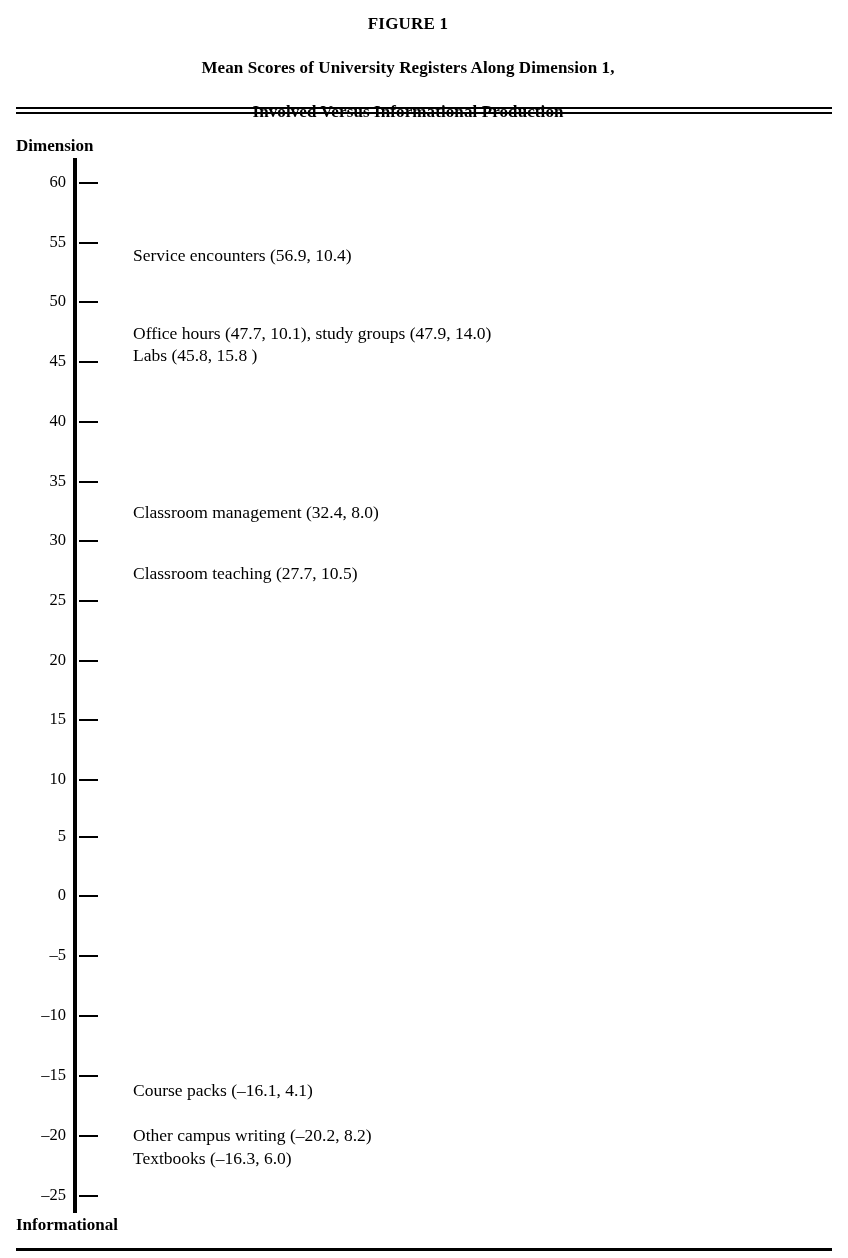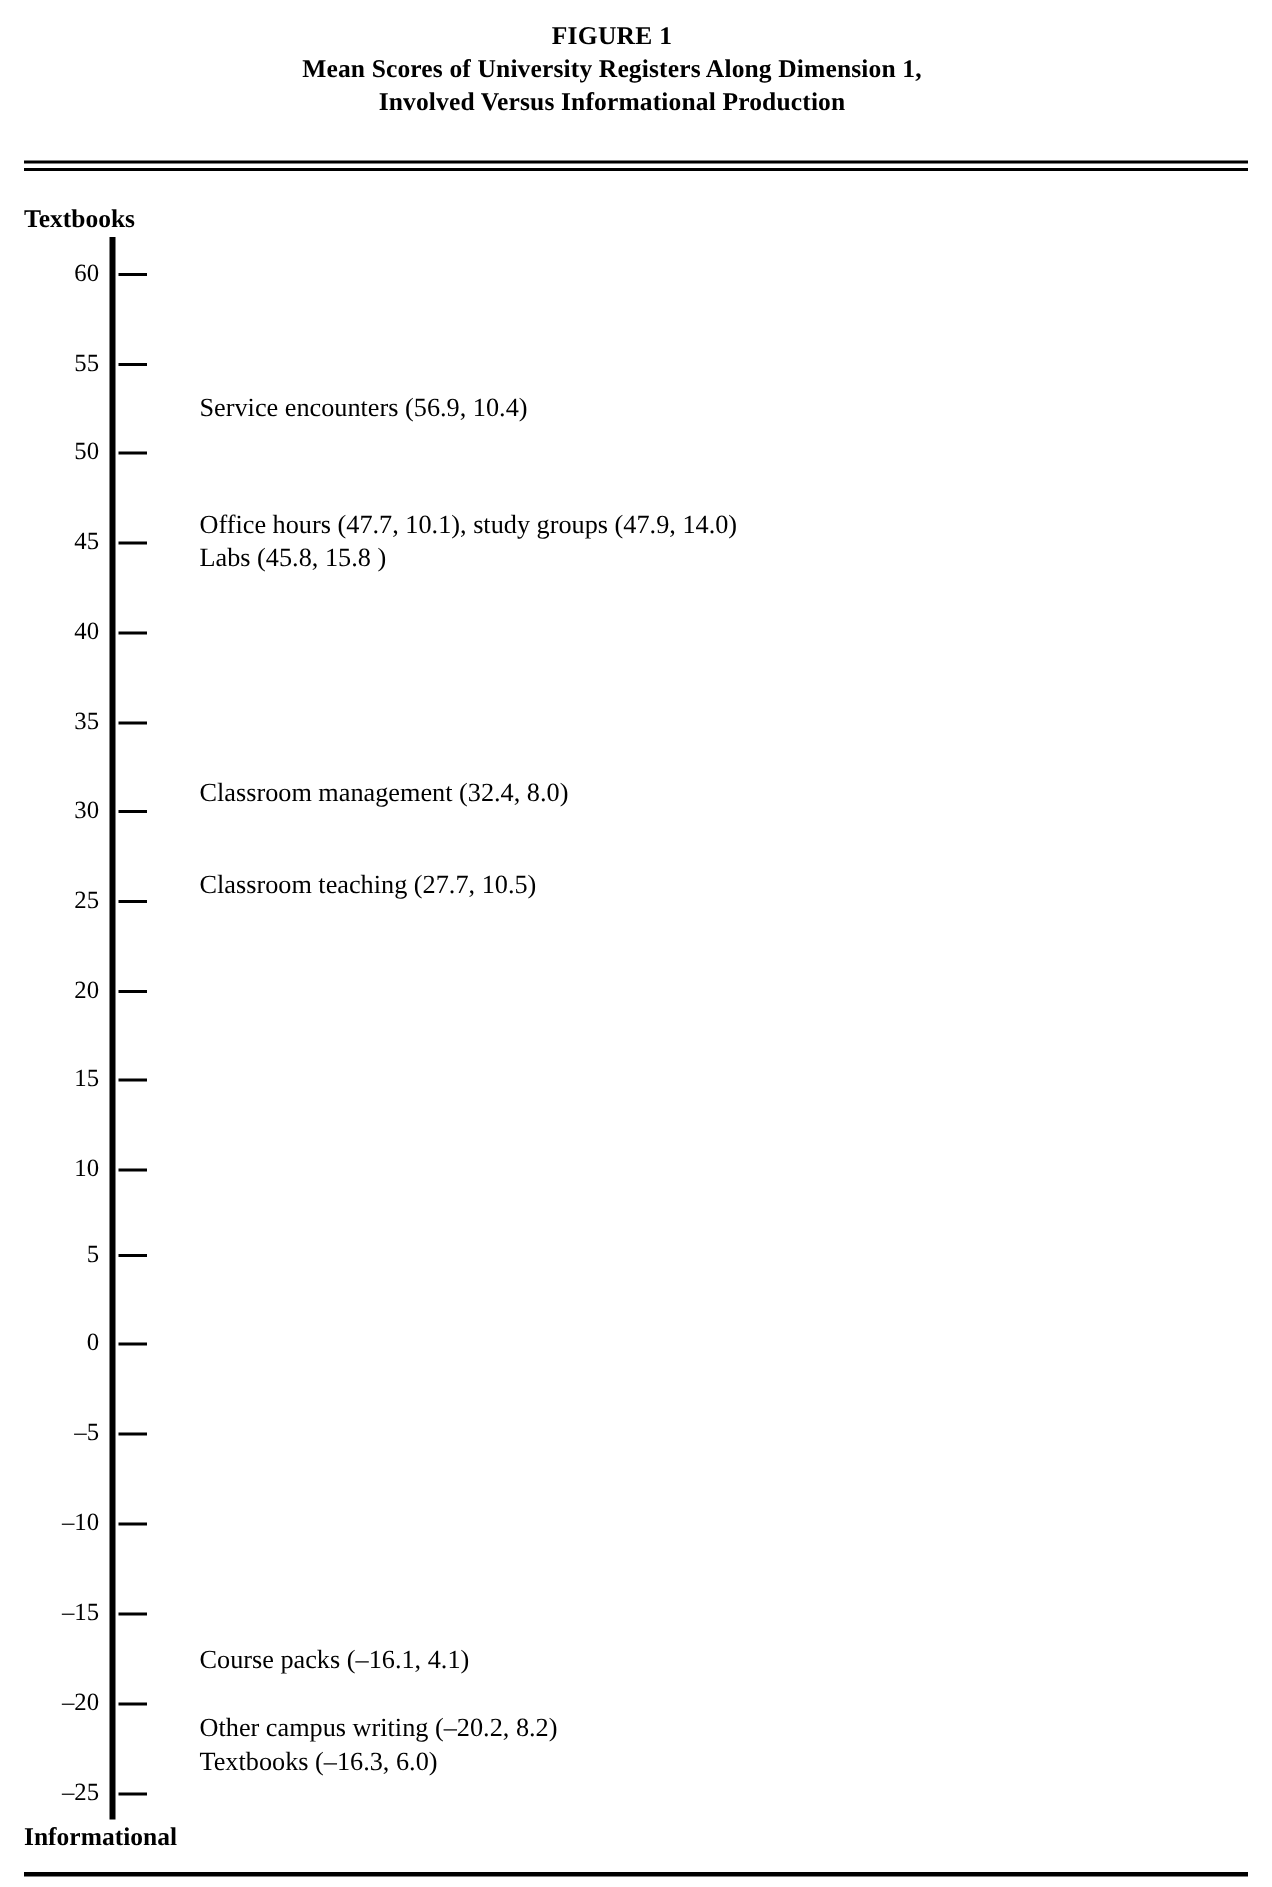--- a/index.html
+++ b/index.html
@@ -28,21 +28,21 @@
     font-family: "Liberation Serif", serif;
     font-weight: bold;
     font-size: 17px;
     letter-spacing: 0.2px;
     margin-top: 14px;
   }
   #figure-header .fig-title-line {
     font-family: "Liberation Serif", serif;
     font-weight: bold;
     font-size: 17px;
-    margin-top: 2px;
+    margin-top: 24px;
     letter-spacing: 0.1px;
   }
 
   
   .rule-double {
     position: absolute;
     left: 16px;
     width: 816px;
     height: 7px;
     border-top: 2px solid #000;
@@ -100,35 +100,34 @@
     white-space: nowrap;
   }
 
   
   .point-label {
     position: absolute;
     left: 133px;
     font-family: "Liberation Serif", serif;
     font-size: 17.5px;
     white-space: nowrap;
-    margin-top: 16px;
   }
 </style>
 </head>
 <body>
 
 <div id="figure-header">
   <div class="fig-num">FIGURE 1</div>
   <div class="fig-title-line">Mean Scores of University Registers Along Dimension 1,</div>
   <div class="fig-title-line">Involved Versus Informational Production</div>
 </div>
 
 <div class="rule-double" style="top:107px;"></div>
 
-<div class="pole-label" style="top:136px;">Textbooks</div>
+<div class="pole-label" style="top:136px;">Dimension</div>
 
 <div class="pole-label" style="top:1215px;">Informational</div>
 
 <div id="axis-area">
 
   <div id="axis-line"></div>
 
   <div class="tick-mark" style="top:182px;"></div>
   <div class="tick-mark" style="top:242px;"></div>
   <div class="tick-mark" style="top:301px;"></div>

